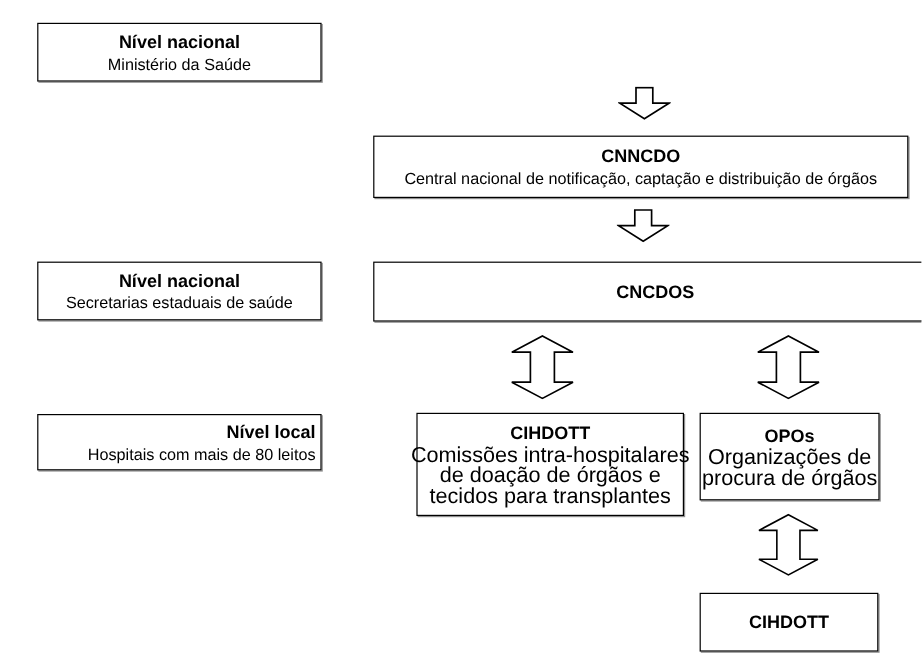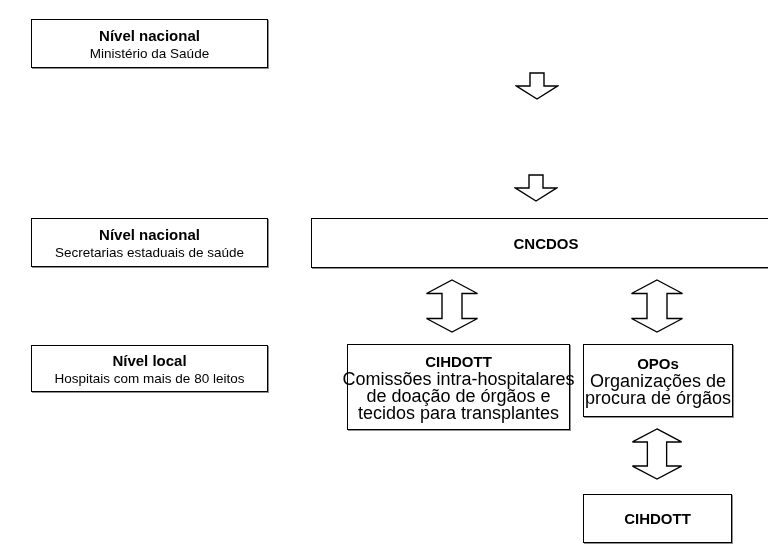--- a/index.html
+++ b/index.html
@@ -65,20 +65,24 @@
     <div class="subtitle">Ministério da Saúde</div>
   </div>
 
 
   <div class="connector" style="left:515px; top:72px;">
     <svg width="44" height="28" viewBox="0 0 44 28">
       <path d="M15 1 H29 V14 H42.5 L22 27 L1.5 14 H15 Z" fill="#ffffff" stroke="#000000" stroke-width="1.4" stroke-linejoin="miter"></path>
     </svg>
   </div>
 
+  <div class="node" style="left:311px; top:113px; width:446px; height:52px;">
+    <div class="title">CNNCDO</div>
+    <div class="subtitle">Central nacional de notificação, captação e distribuição de órgãos</div>
+  </div>
 
   <div class="connector" style="left:514px; top:174px;">
     <svg width="44" height="28" viewBox="0 0 44 28">
       <path d="M15 1 H29 V14 H42.5 L22 27 L1.5 14 H15 Z" fill="#ffffff" stroke="#000000" stroke-width="1.4" stroke-linejoin="miter"></path>
     </svg>
   </div>
 
   <div class="node" style="left:31px; top:218px; width:237px; height:49px;">
     <div class="title">Nível nacional</div>
     <div class="subtitle">Secretarias estaduais de saúde</div>
@@ -93,21 +97,21 @@
       <path d="M28 1 L53.5 14.5 H38 V39.5 H53.5 L28 53 L2.5 39.5 H18 V14.5 H2.5 Z" fill="#ffffff" stroke="#000000" stroke-width="1.4" stroke-linejoin="miter"></path>
     </svg>
   </div>
 
   <div class="connector" style="left:629px; top:279px;">
     <svg width="56" height="54" viewBox="0 0 56 54">
       <path d="M28 1 L53.5 14.5 H38 V39.5 H53.5 L28 53 L2.5 39.5 H18 V14.5 H2.5 Z" fill="#ffffff" stroke="#000000" stroke-width="1.4" stroke-linejoin="miter"></path>
     </svg>
   </div>
 
-  <div class="node" style="left:31px; top:345px; width:237px; height:47px;">
+  <div class="node" style="left:31px; top:345px; width:237px; height:47px;align-items:flex-end;">
     <div class="title">Nível local</div>
     <div class="subtitle">Hospitais com mais de 80 leitos</div>
   </div>
 
   <div class="node" style="left:347px; top:344px; width:223px; height:86px;">
     <div class="title">CIHDOTT</div>
     <div class="subtitle-line">Comissões intra-hospitalares</div>
     <div class="subtitle-line">de doação de órgãos e</div>
     <div class="subtitle-line">tecidos para transplantes</div>
   </div>

